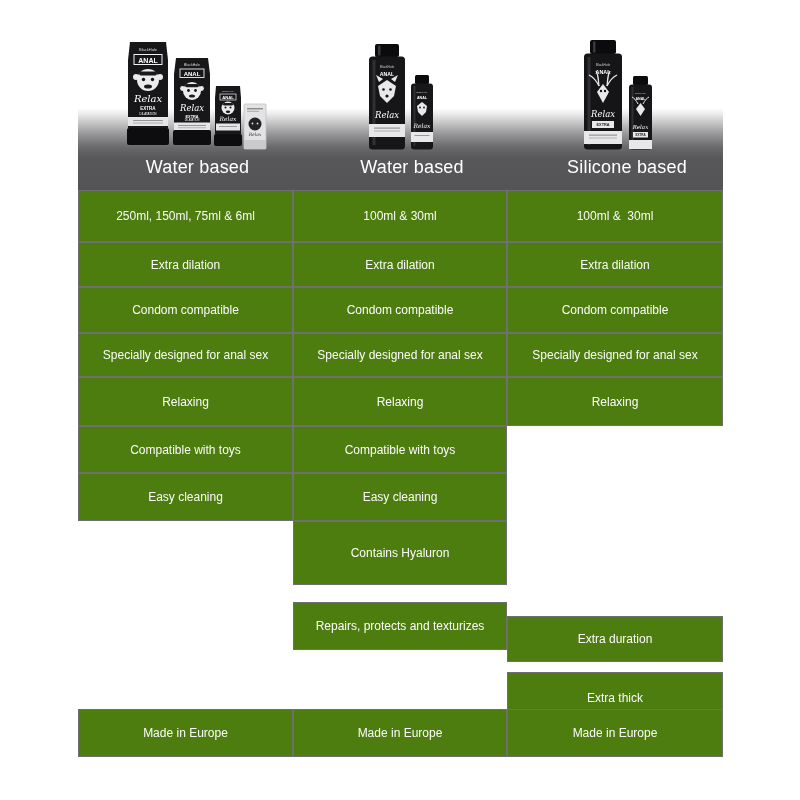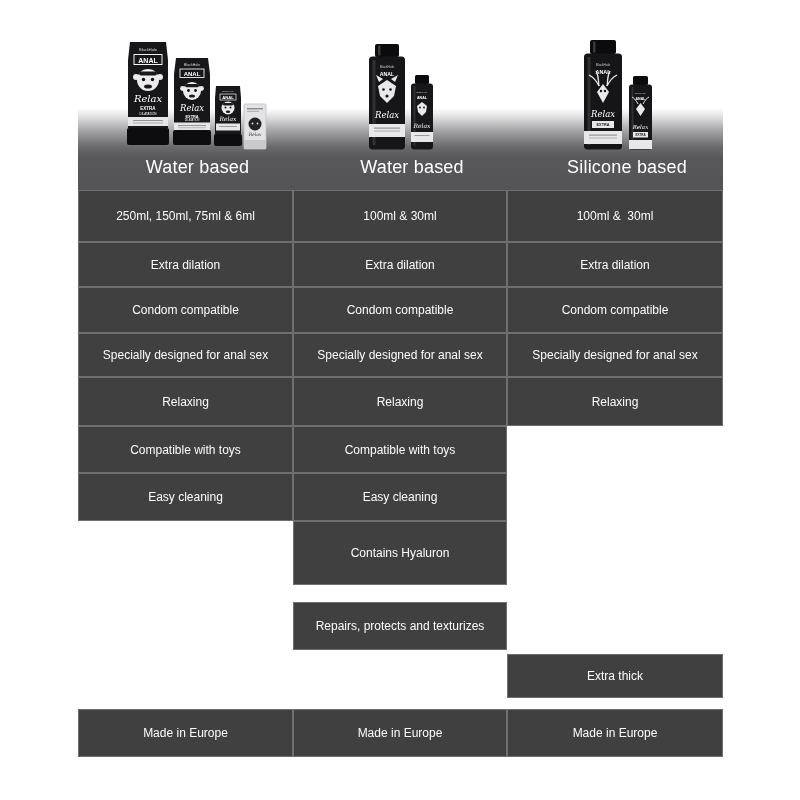--- a/index.html
+++ b/index.html
@@ -12,21 +12,21 @@
     background:linear-gradient(to bottom, #ffffff 0%, #e9e9ea 8%, #9c9c9e 30%, #69696b 48%, #575759 62%, #545456 100%);
   }
   .headers { position:absolute; left:12px; bottom:0; width:100%; height:46px; display:flex; }
   .header-cell {
     display:flex; align-items:center; justify-content:center;
     color:#ffffff; font-size:18px; letter-spacing:.2px;
   }
   .h1 { width:215px; } .h2 { width:214px; } .h3 { width:216px; }
 
   .cell {
-    position:absolute; background:#404040; border:1px solid #6e6f71;
+    position:absolute; background:#4d7c0f; border:1px solid #6e6f71;
     color:#fcfcfc; font-size:12px; display:flex; align-items:center; justify-content:center;
     white-space:pre; text-align:center;
   }
   .c1 { left:78px;  width:215px; }
   .c2 { left:293px; width:214px; }
   .c3 { left:507px; width:216px; }
 
   .products { position:absolute; }
   svg text { font-family:"Liberation Sans", sans-serif; }
   svg text.script { font-family:"DejaVu Serif", serif; font-style:italic; }
@@ -222,16 +222,17 @@
   <div class="cell c2" style="top:473px; height:48px;">Easy cleaning</div>
   <div class="cell c2" style="top:521px; height:64px;">Contains Hyaluron</div>
   <div class="cell c2" style="top:568px; height:48px;margin-top:34px;">Repairs, protects and texturizes</div>
   <div class="cell c2" style="top:709px; height:48px;">Made in Europe</div>
 
   <div class="cell c3" style="top:190px; height:52px;">100ml &amp;  30ml</div>
   <div class="cell c3" style="top:242px; height:45px;">Extra dilation</div>
   <div class="cell c3" style="top:287px; height:46px;">Condom compatible</div>
   <div class="cell c3" style="top:333px; height:44px;">Specially designed for anal sex</div>
   <div class="cell c3" style="top:377px; height:49px;">Relaxing</div>
-  <div class="cell c3" style="top:654px; height:44px;">Extra thick</div>
+  <div class="cell c3" style="top:616px; height:46px;">Extra duration</div>
+  <div class="cell c3" style="top:672px; height:52px;">Extra thick</div>
   <div class="cell c3" style="top:709px; height:48px;">Made in Europe</div>
 
 </div>
 
 </body></html>

